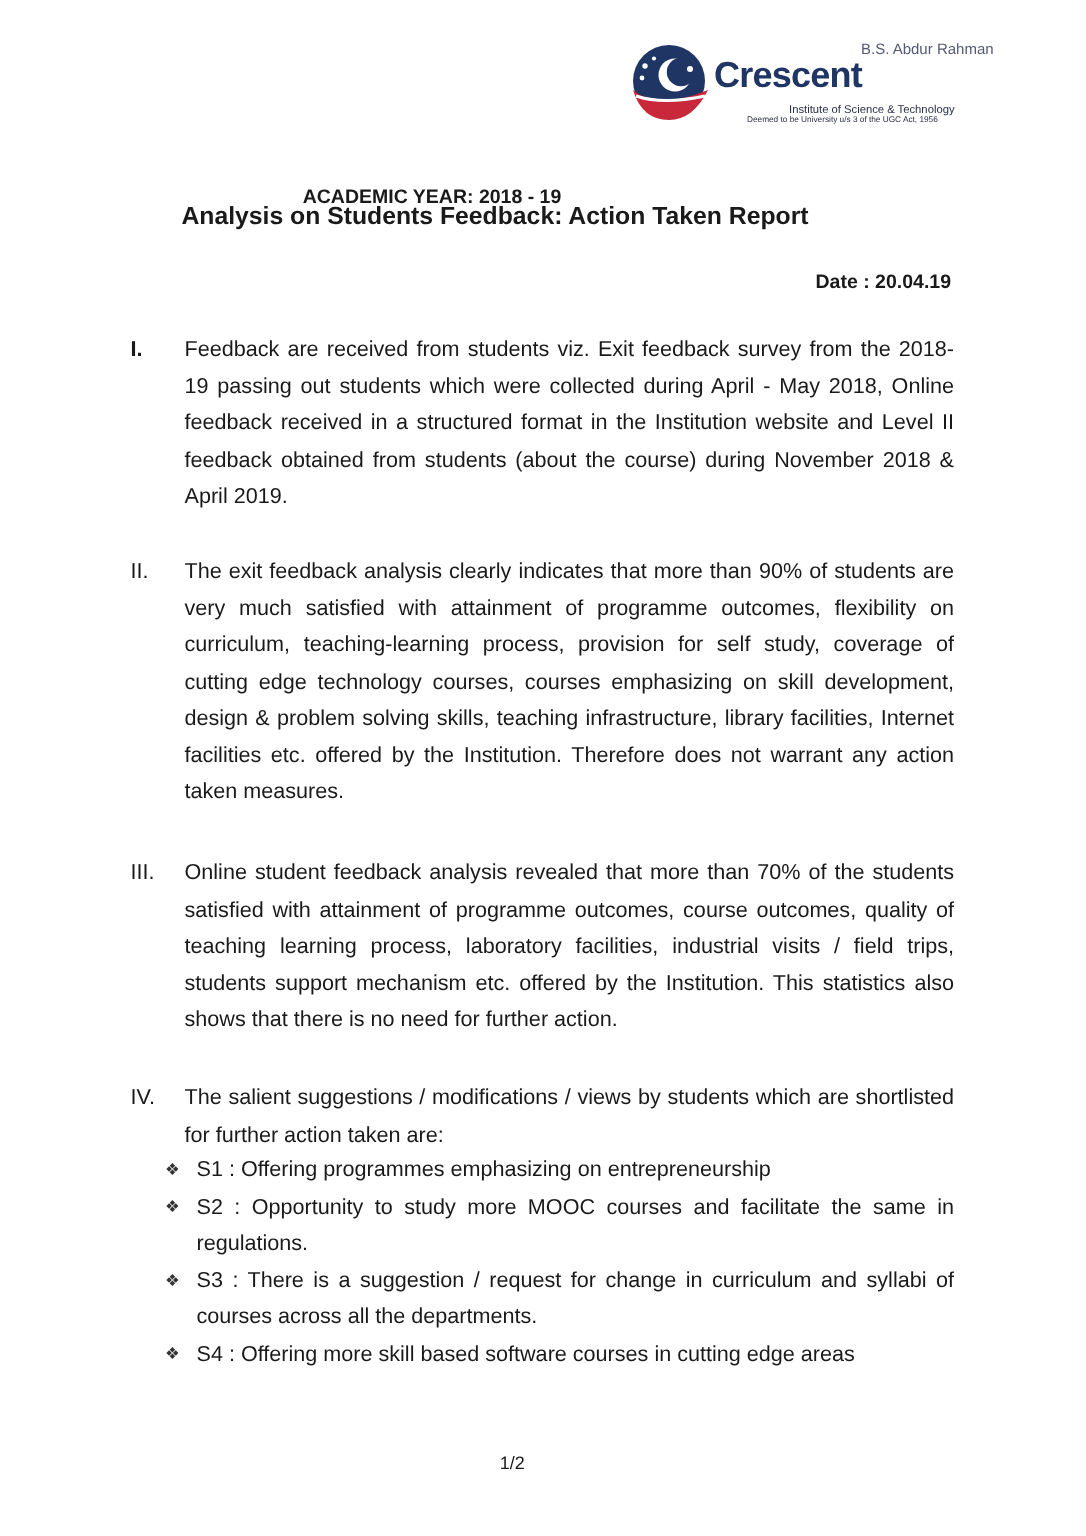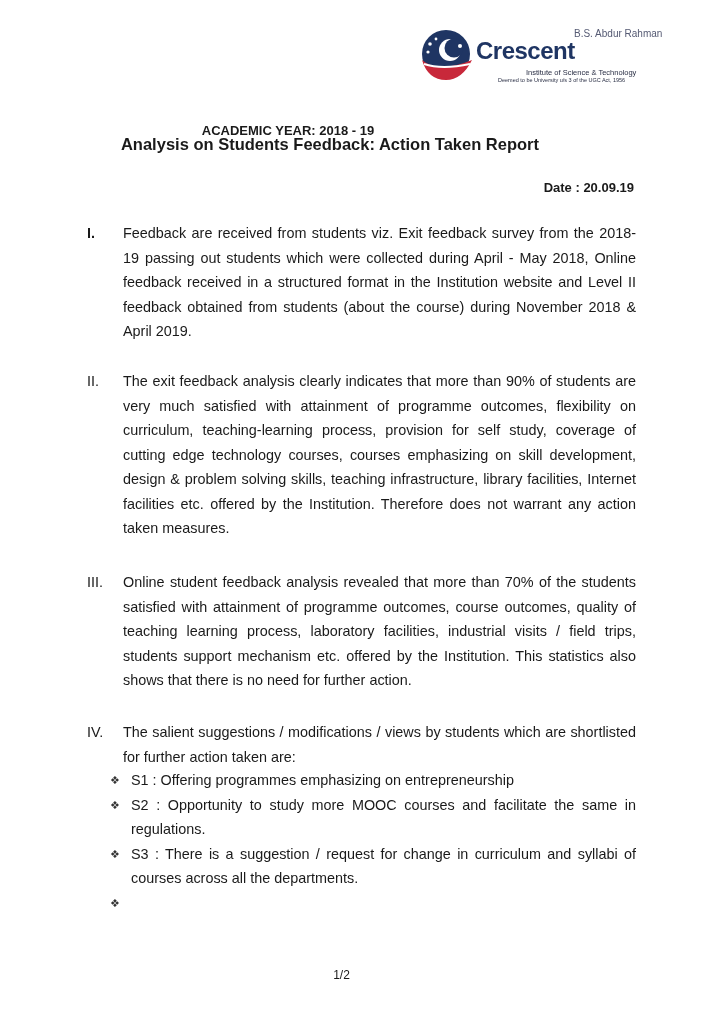--- a/index.html
+++ b/index.html
@@ -48,21 +48,21 @@
     <circle cx="42" cy="16" r="2" fill="#ffffff"></circle>
   </svg>
   <span class="logo-small">B.S. Abdur Rahman</span>
   <span class="logo-name">Crescent</span>
   <span class="logo-sub1">Institute of Science &amp; Technology</span>
   <span class="logo-sub2">Deemed to be University u/s 3 of the UGC Act, 1956</span>
 </div>
 
 <div class="academic-year">ACADEMIC YEAR: 2018 - 19</div>
 <div class="title" style="top:134px;">Analysis on Students Feedback: Action Taken Report</div>
-<div class="date">Date : 20.09.19</div>
+<div class="date">Date : 20.04.19</div>
 
 <div class="para p1">
   <span class="num" style="font-weight:bold;">I.</span>
   <div class="text">Feedback are received from students viz. Exit feedback survey from the 2018-19 passing out students which were collected during April - May 2018, Online feedback received in a structured format in the Institution website and Level II feedback obtained from students (about the course) during November 2018 &amp; April 2019.</div>
 </div>
 
 <div class="para p2">
   <span class="num">II.</span>
   <div class="text">The exit feedback analysis clearly indicates that more than 90% of students are very much satisfied with attainment of programme outcomes, flexibility on curriculum, teaching-learning process, provision for self study, coverage of cutting edge technology courses, courses emphasizing on skill development, design &amp; problem solving skills, teaching infrastructure, library facilities, Internet facilities etc. offered by the Institution. Therefore does not warrant any action taken measures.</div>
 </div>
@@ -85,16 +85,17 @@
   <div class="bullet">
     <span class="b-icon">❖</span>
     <span>S2 : Opportunity to study more MOOC courses and facilitate the same in regulations.</span>
   </div>
   <div class="bullet">
     <span class="b-icon">❖</span>
     <span>S3 : There is a suggestion / request for change in curriculum and syllabi of courses across all the departments.</span>
   </div>
   <div class="bullet">
     <span class="b-icon">❖</span>
+    <span>S4 : Offering more skill based software courses in cutting edge areas</span>
   </div>
 </div>
 
 <div class="page-num">1/2</div>
 
 </body></html>

